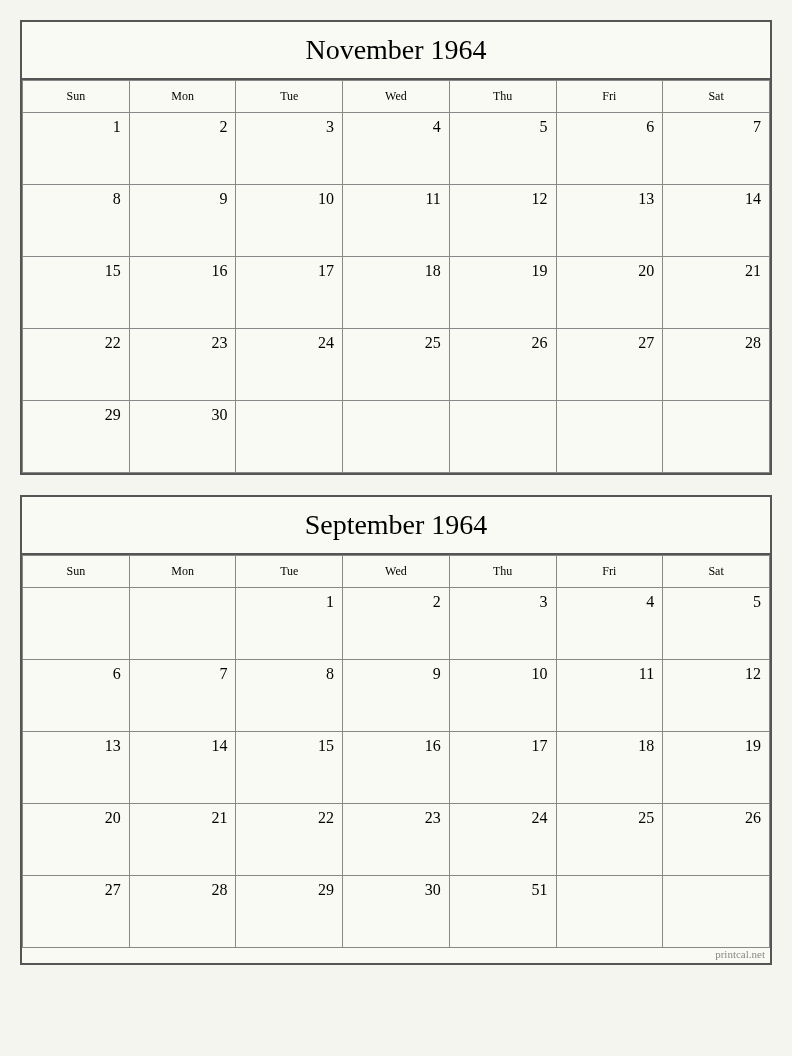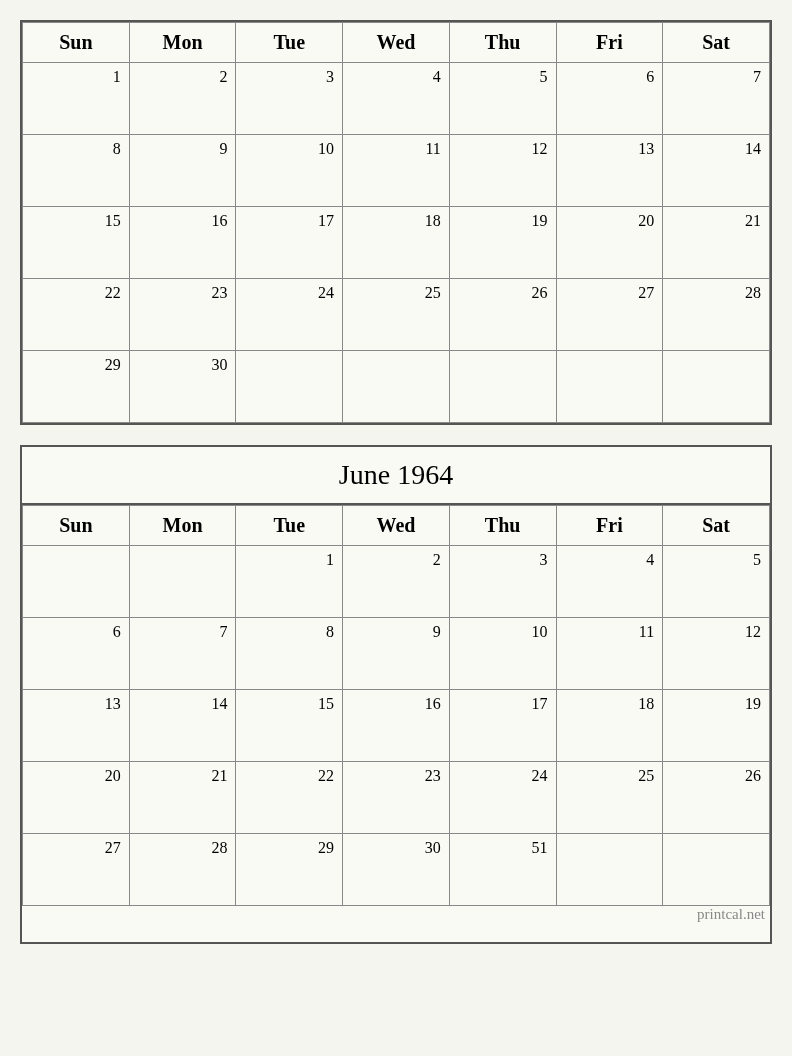--- a/index.html
+++ b/index.html
@@ -36,52 +36,53 @@
 
     .calendar-grid {
       width: 100%;
       border-collapse: collapse;
     }
 
     .calendar-grid th {
       border: 1px solid #888;
       text-align: center;
       padding: 8px 0;
-      font-size: 20px;
-      font-weight: bold;
+      font-size: 12px;
+      font-weight: normal;
       background-color: #fafaf5;
     }
 
     .calendar-grid td {
       border: 1px solid #888;
       width: calc(100% / 7);
       height: 72px;
       vertical-align: top;
       padding: 5px 8px;
       font-size: 16px;
       text-align: right;
       background-color: #fafaf5;
     }
 
     .calendar-grid td.empty {
       background-color: #fafaf5;
     }
 
     .watermark {
       text-align: right;
-      font-size: 15px;
+      font-size: 11px;
       color: #888;
       padding-right: 5px;
-      padding-bottom: 19px;
+      padding-bottom: 3px;
     }
   </style>
 </head>
 <body>
 
 <div class="calendar">
+  <div class="calendar-title">November 1964</div>
   <table class="calendar-grid">
     <thead>
       <tr>
         <th>Sun</th>
         <th>Mon</th>
         <th>Tue</th>
         <th>Wed</th>
         <th>Thu</th>
         <th>Fri</th>
         <th>Sat</th>
@@ -131,21 +132,21 @@
           <td class="empty"></td>
           <td class="empty"></td>
           <td class="empty"></td>
           <td class="empty"></td>
         </tr>
       </tbody>
   </table>
 </div>
 
 <div class="calendar">
-  <div class="calendar-title">June 1964</div>
+  <div class="calendar-title">September 1964</div>
   <table class="calendar-grid">
     <thead>
       <tr>
         <th>Sun</th>
         <th>Mon</th>
         <th>Tue</th>
         <th>Wed</th>
         <th>Thu</th>
         <th>Fri</th>
         <th>Sat</th>

